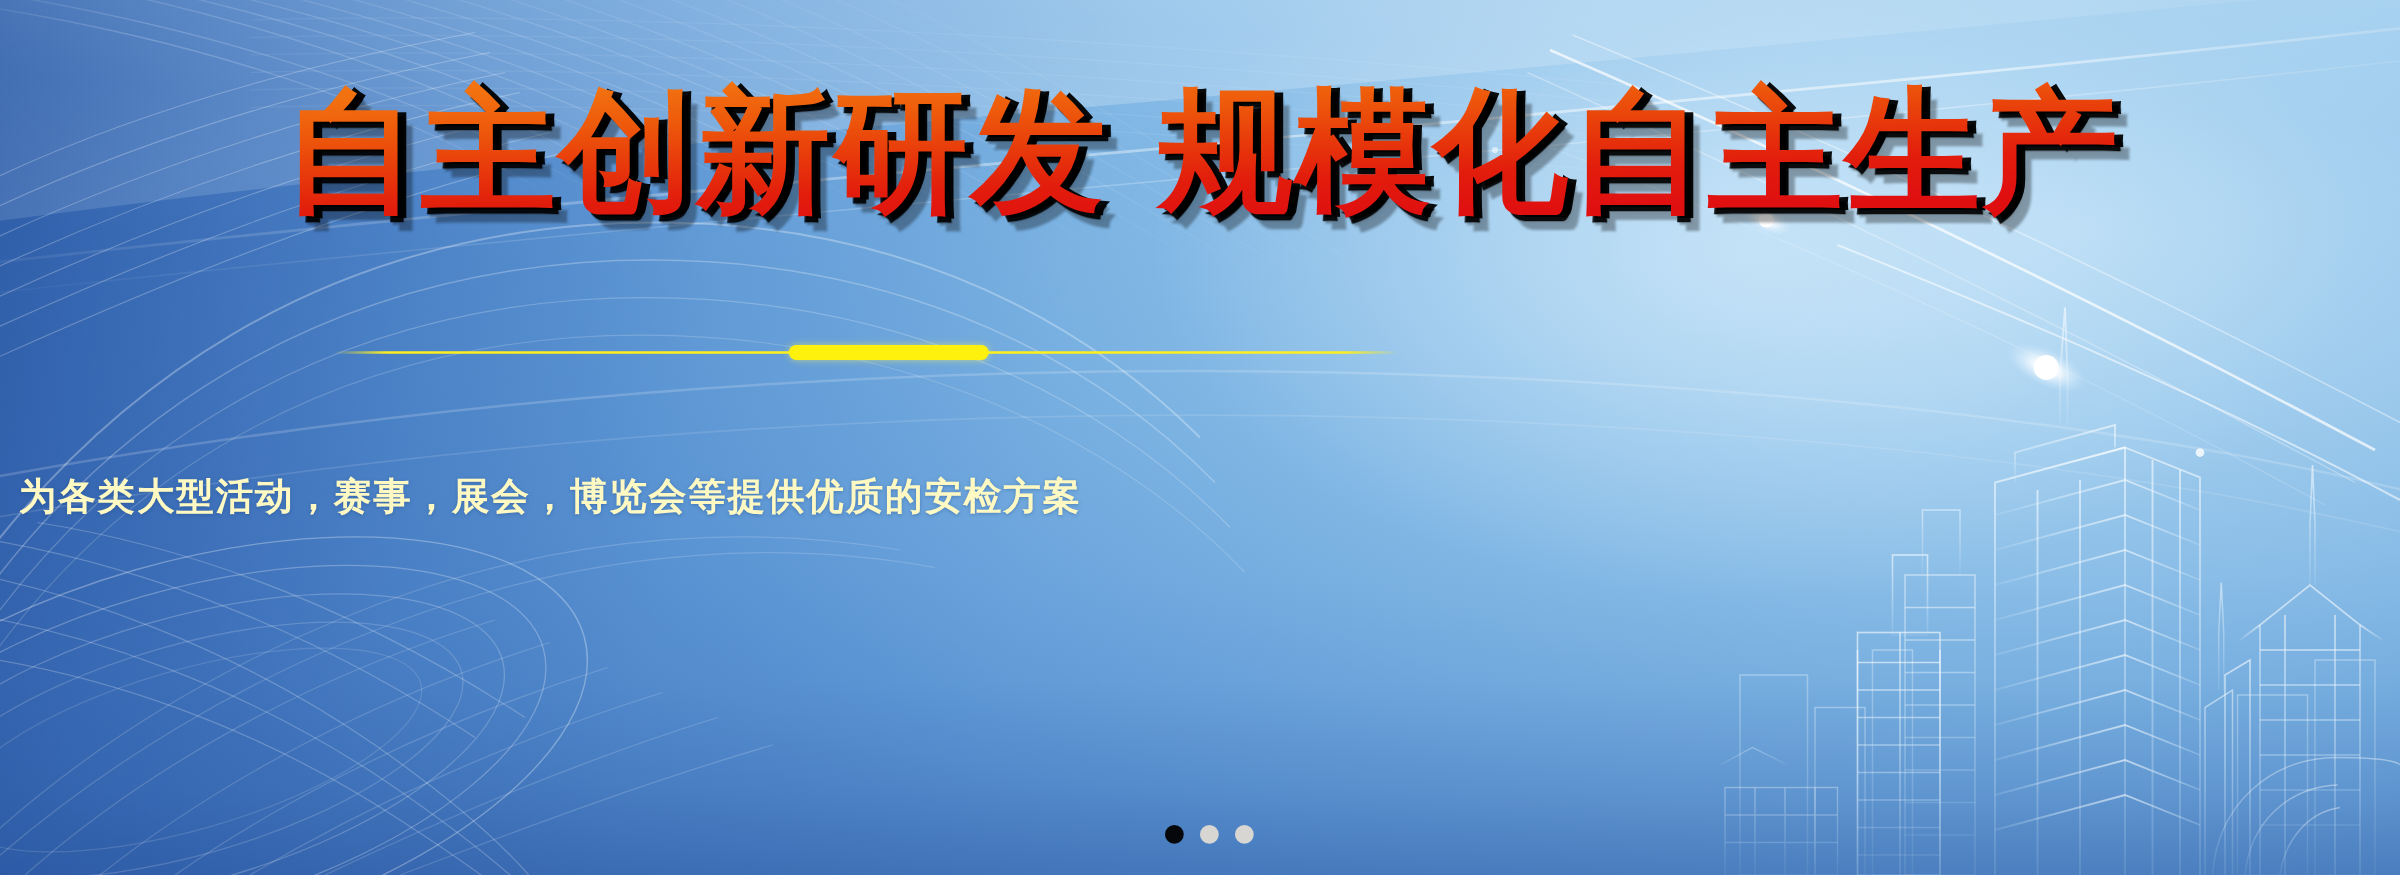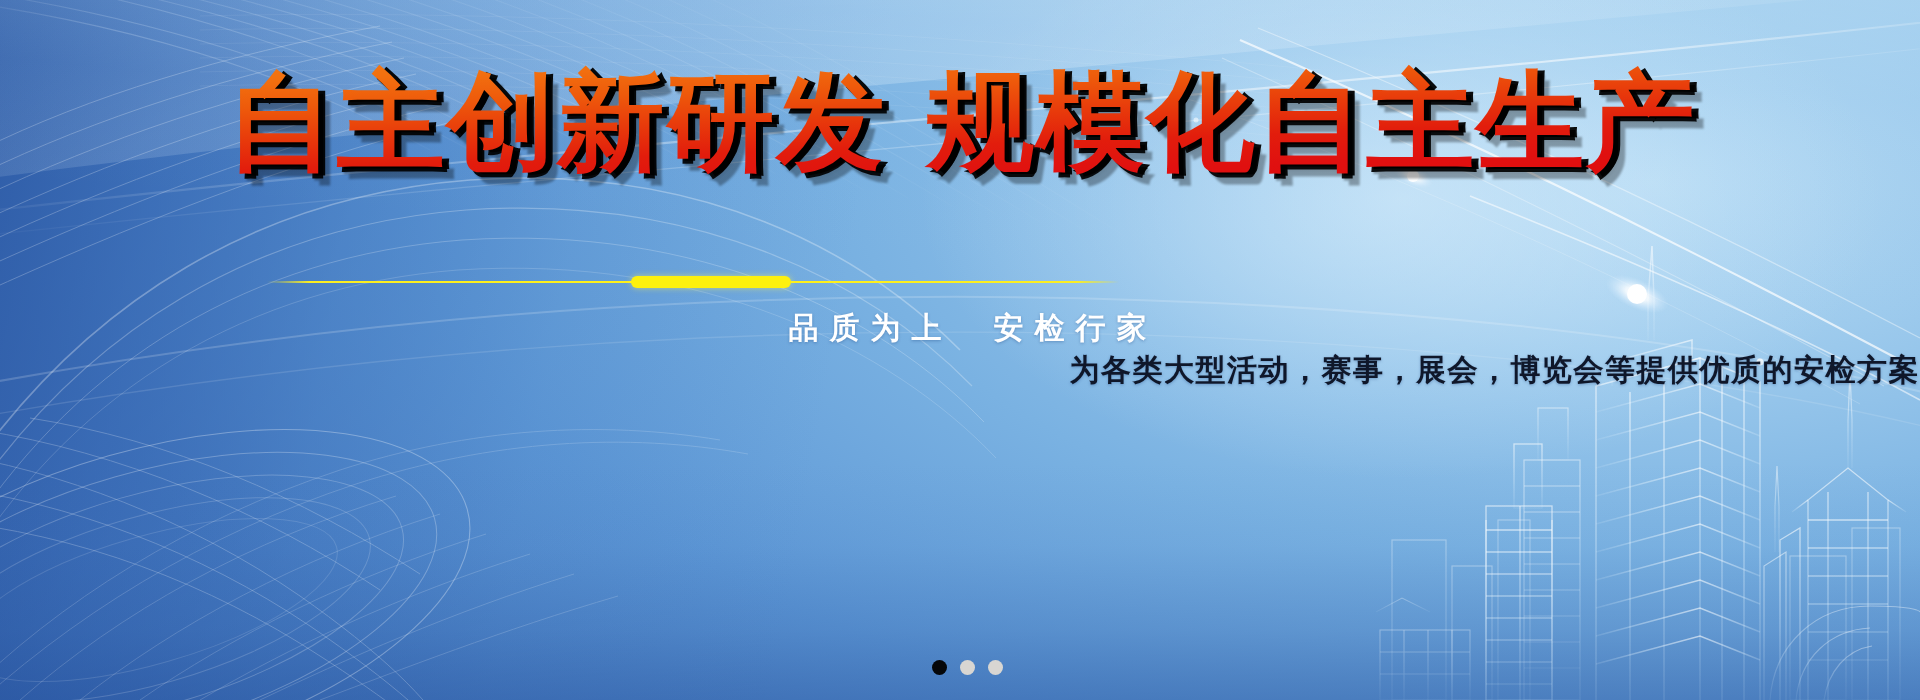--- a/index.html
+++ b/index.html
@@ -137,23 +137,23 @@
     color:#ffffff;
     font-size:30px;
     font-weight:bold;
     letter-spacing:11px;
     text-indent:11px;
     white-space:nowrap;
     text-shadow:0 1px 3px rgba(22,60,120,0.35);
   }
   .sub2{
     position:absolute;
-    left:0; right:0; top:350px;
-    text-align:right;
-    color:#0f172a;
+    left:0; right:0; top:377px;
+    text-align:left;
+    color:#fef9c3;
     font-size:30px;
     font-weight:bold;
     letter-spacing:1.5px;
     white-space:nowrap;
     text-shadow:0 1px 3px rgba(22,60,120,0.35);
   }
 
   .dots{
     position:absolute;
     left:0; right:0; top:660px;
@@ -393,21 +393,20 @@
 
     <div class="title-shadowlayer" aria-hidden="true">自主创新研发 规模化自主生产</div>
 
     <h1 class="title">自主创新研发 规模化自主生产</h1>
 
     <div class="divider">
       <div class="line"></div>
       <div class="nub"></div>
     </div>
 
-    <div class="sub1">品质为上　安检行家</div>
 
     <div class="sub2">为各类大型活动，赛事，展会，博览会等提供优质的安检方案</div>
 
     <div class="dots">
       <span class="dot is-active"></span>
       <span class="dot"></span>
       <span class="dot"></span>
     </div>
   </div>
 </div>

